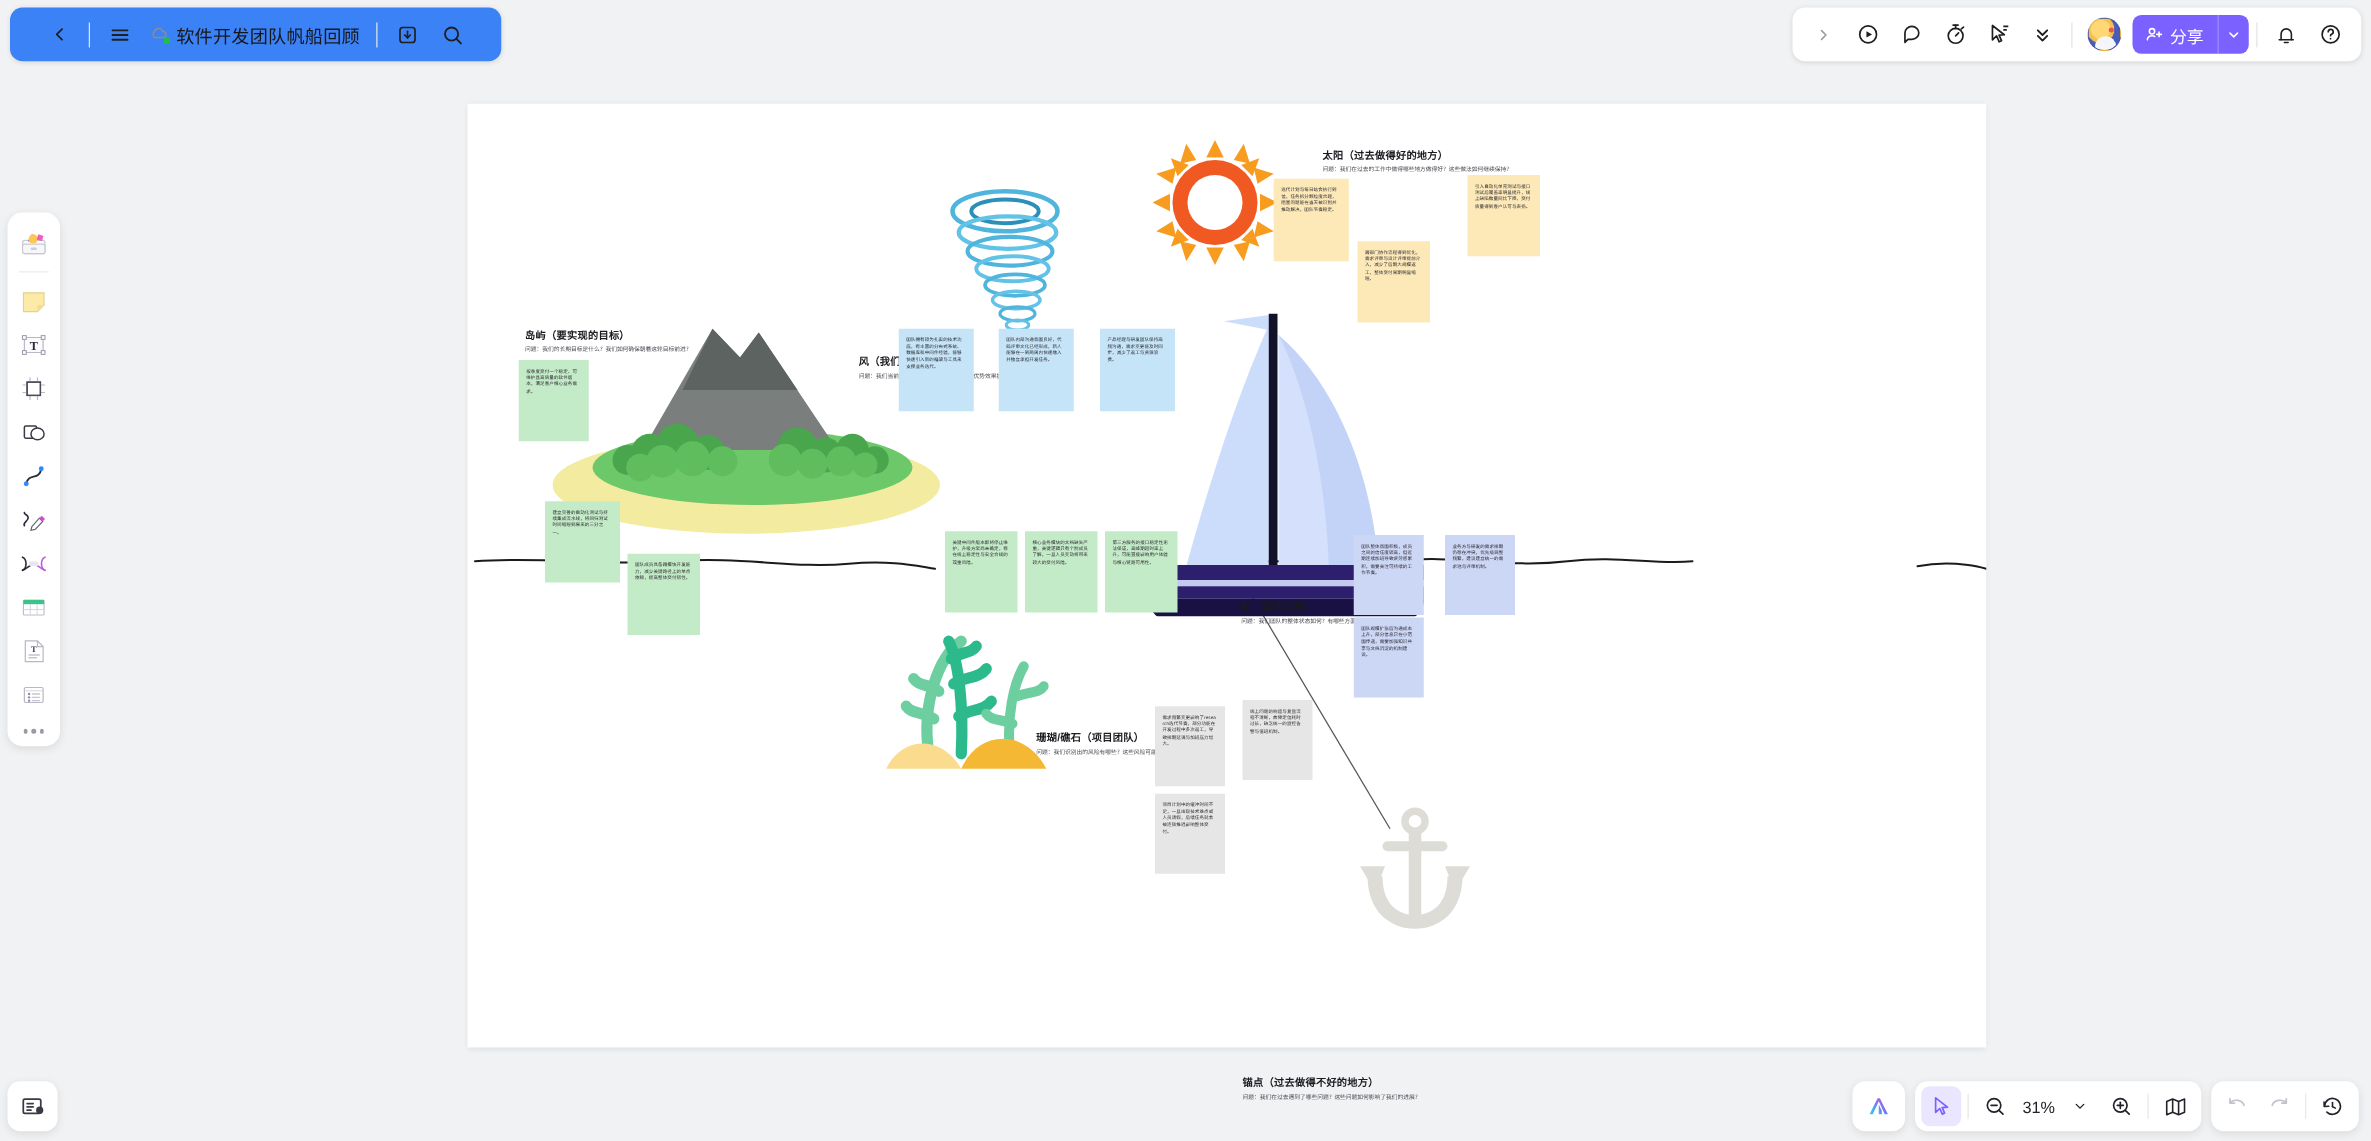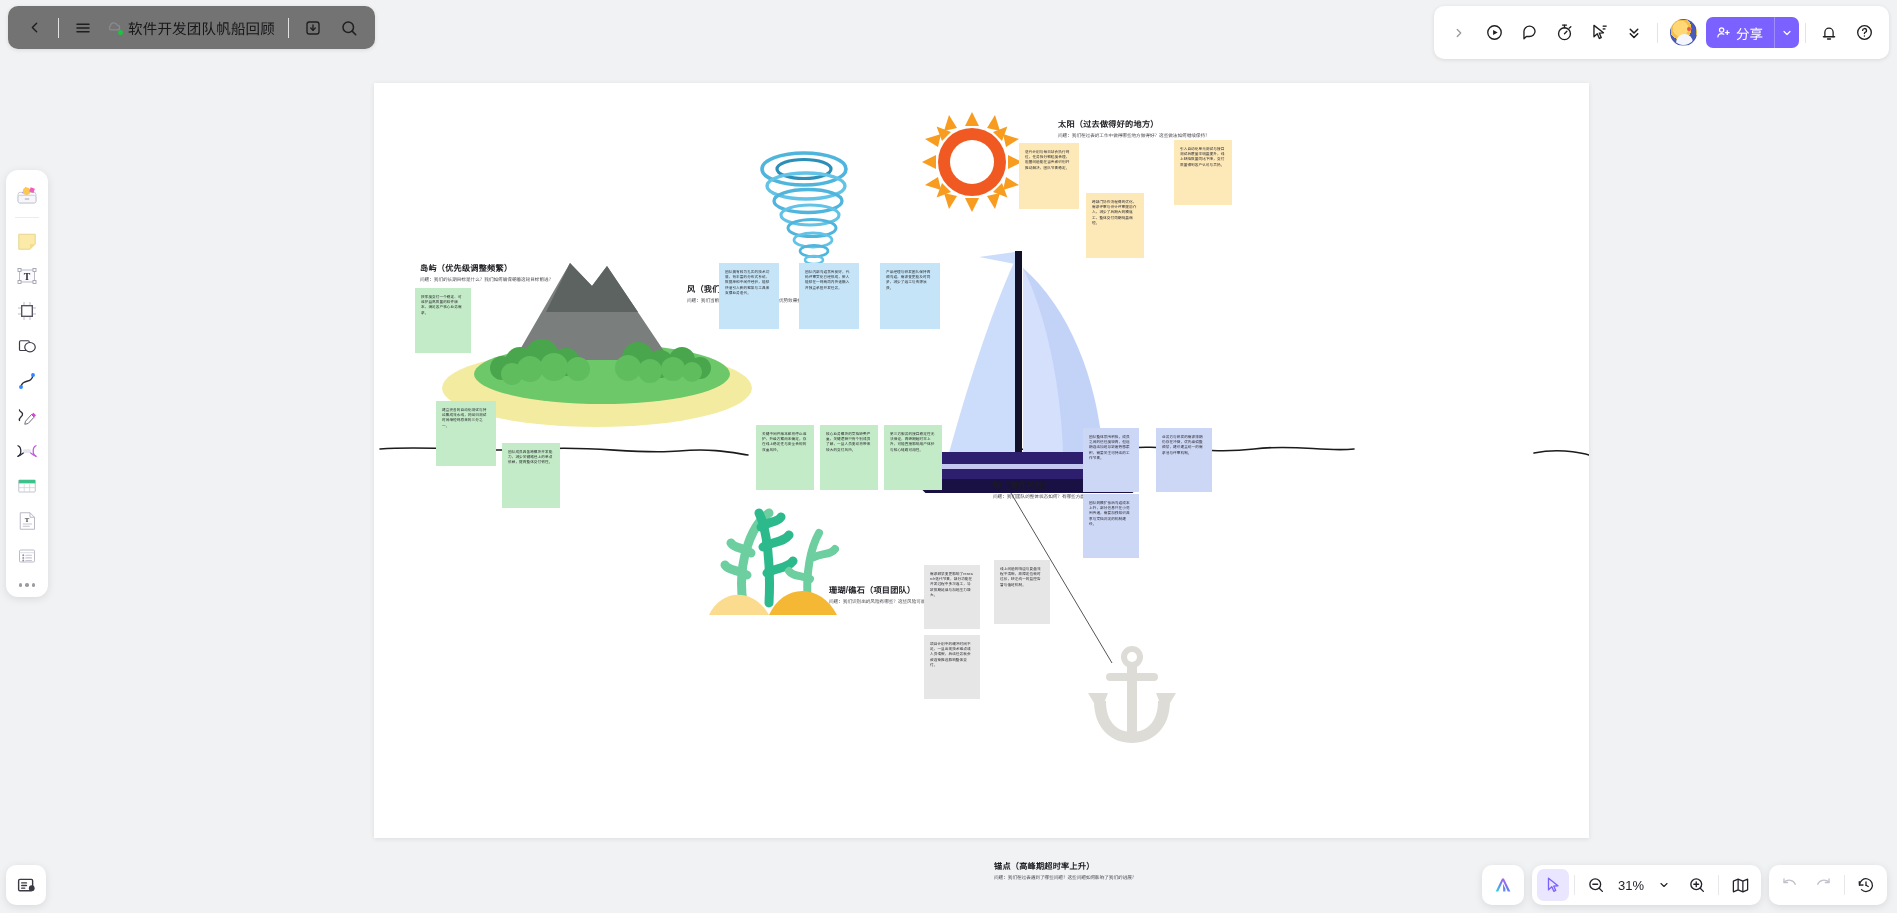--- a/index.html
+++ b/index.html
@@ -10,40 +10,40 @@
     background: #f1f2f4;
     font-family: "Liberation Sans", "DejaVu Sans", sans-serif;
     -webkit-font-smoothing: antialiased;
   }
   .app { position: relative; width: 1897px; height: 913px; }
 
   
   .topbar-left {
     position: absolute; left: 8px; top: 6px;
     height: 43px; display: flex; align-items: center;
-    background: #737373; border-radius: 10px;
+    background: #3b82f6; border-radius: 10px;
     box-shadow: 0 1px 4px rgba(0,0,0,.10);
-    padding: 0 9px; gap: 2px; z-index: 40;
+    padding: 0 22px; gap: 2px; z-index: 40;
   }
   .tb-btn {
     width: 34px; height: 34px; border-radius: 7px;
     display: flex; align-items: center; justify-content: center;
     cursor: pointer; color: #1f1f1f; background: transparent; border: 0;
   }
   .tb-sep { width: 1px; height: 20px; background: #e3e3e6; margin: 0 5px; }
   .doc-title {
     font-size: 14.5px; color: #17171a; white-space: nowrap;
     padding: 0 6px 0 2px; letter-spacing: .2px; cursor: text;
   }
   .cloud-wrap { position: relative; width: 22px; height: 22px; display:flex; align-items:center; justify-content:center;}
   .cloud-dot { position: absolute; right: 1px; bottom: 4px; width: 5px; height: 5px; border-radius: 50%; background: #20c040; }
 
   .topbar-right {
     position: absolute; right: 8px; top: 6px;
-    height: 53px; display: flex; align-items: center;
+    height: 43px; display: flex; align-items: center;
     background: #fff; border-radius: 10px;
     box-shadow: 0 1px 4px rgba(0,0,0,.10);
     padding: 0 8px; gap: 1px; z-index: 40;
   }
   .avatar {
     width: 27px; height: 27px; border-radius: 50%;
     background: radial-gradient(circle at 38% 34%, #ffd774 0 34%, #f3c14b 35% 48%, #4a5bb8 49% 100%);
     margin: 0 6px; position: relative; overflow: hidden; cursor: pointer;
     border: 1px solid rgba(0,0,0,.06);
   }
@@ -226,21 +226,21 @@
             <circle cx="136" cy="131" r="12"></circle>
               <circle cx="186" cy="130" r="13"></circle>
             <circle cx="208" cy="133" r="12"></circle>
               <circle cx="231" cy="131" r="12"></circle>
             <circle cx="250" cy="134" r="10"></circle>
               <circle cx="70" cy="136" r="11"></circle>
           </g>
         </svg>
       </div>
       <div class="caption" style="left:46px; top:178px;">
-        <div class="cap-title">岛屿（优先级调整频繁）</div>
+        <div class="cap-title">岛屿（要实现的目标）</div>
         <div class="cap-sub">问题：我们的长期目标是什么？我们如何确保朝着这轮目标前进？</div>
       </div>
 
       <div class="node" style="left:545px; top:155px; width:220px; height:255px;">
         <svg width="220" height="255" viewBox="0 0 220 255">
           <path d="M96 22 L96 215 L30 215 C48 150 70 80 96 22 Z" fill="#ccdcfb"></path>
           <path d="M104 30 C150 70 178 140 184 215 L104 215 Z" fill="#c3d3f8"></path>
           <path d="M104 30 C128 78 142 150 144 215 L104 215 Z" fill="#d4e0fc"></path>
           <path d="M96 14 L60 19 L96 26 Z" fill="#ccdcfb"></path>
           <rect x="96" y="13" width="7" height="206" fill="#11112a"></rect>
@@ -290,21 +290,21 @@
             <rect x="41" y="20" width="10" height="72" rx="3"></rect>
             <rect x="20" y="30" width="52" height="8" rx="4"></rect>
             <path d="M8 58 C 8 86, 26 100, 46 100 C 66 100, 84 86, 84 58
                      L 72 58 C 72 80, 60 89, 46 89 C 32 89, 20 80, 20 58 Z"></path>
             <path d="M2 50 L22 50 L14 70 Z"></path>
             <path d="M90 50 L70 50 L78 70 Z"></path>
           </g>
         </svg>
       </div>
       <div class="caption" style="left:620px; top:776px;">
-        <div class="cap-title">锚点（高峰期超时率上升）</div>
+        <div class="cap-title">锚点（过去做得不好的地方）</div>
         <div class="cap-sub">问题：我们在过去遇到了哪些问题？这些问题如何影响了我们的进展？</div>
       </div>
 
       <div class="sticky s-green" style="left:41px; top:205px; width:56px; height:65px;">
           <span class="txt">按季度交付一个稳定、可维护且高质量的软件版本，满足客户核心业务需求。</span>
         </div>
       <div class="sticky s-green" style="left:62px; top:318px; width:60px; height:65px;">
           <span class="txt">建立完善的自动化测试与持续集成流水线，将回归测试时间缩短到原来的三分之一。</span>
         </div>
       <div class="sticky s-green" style="left:128px; top:360px; width:58px; height:65px;">

